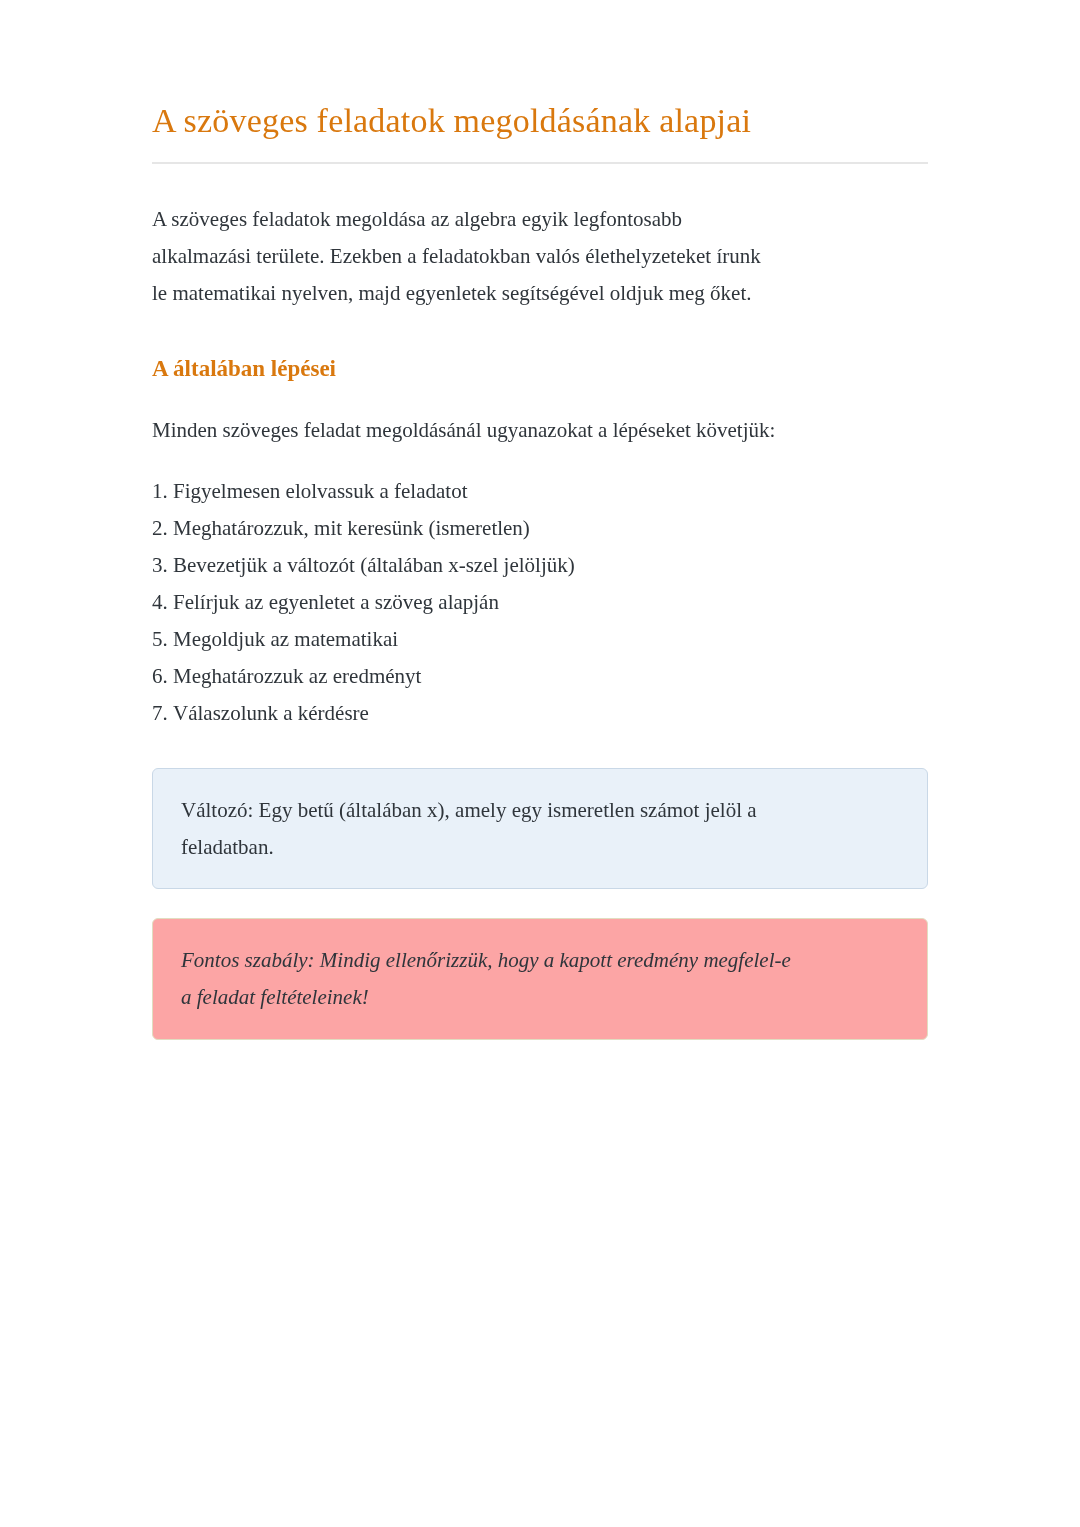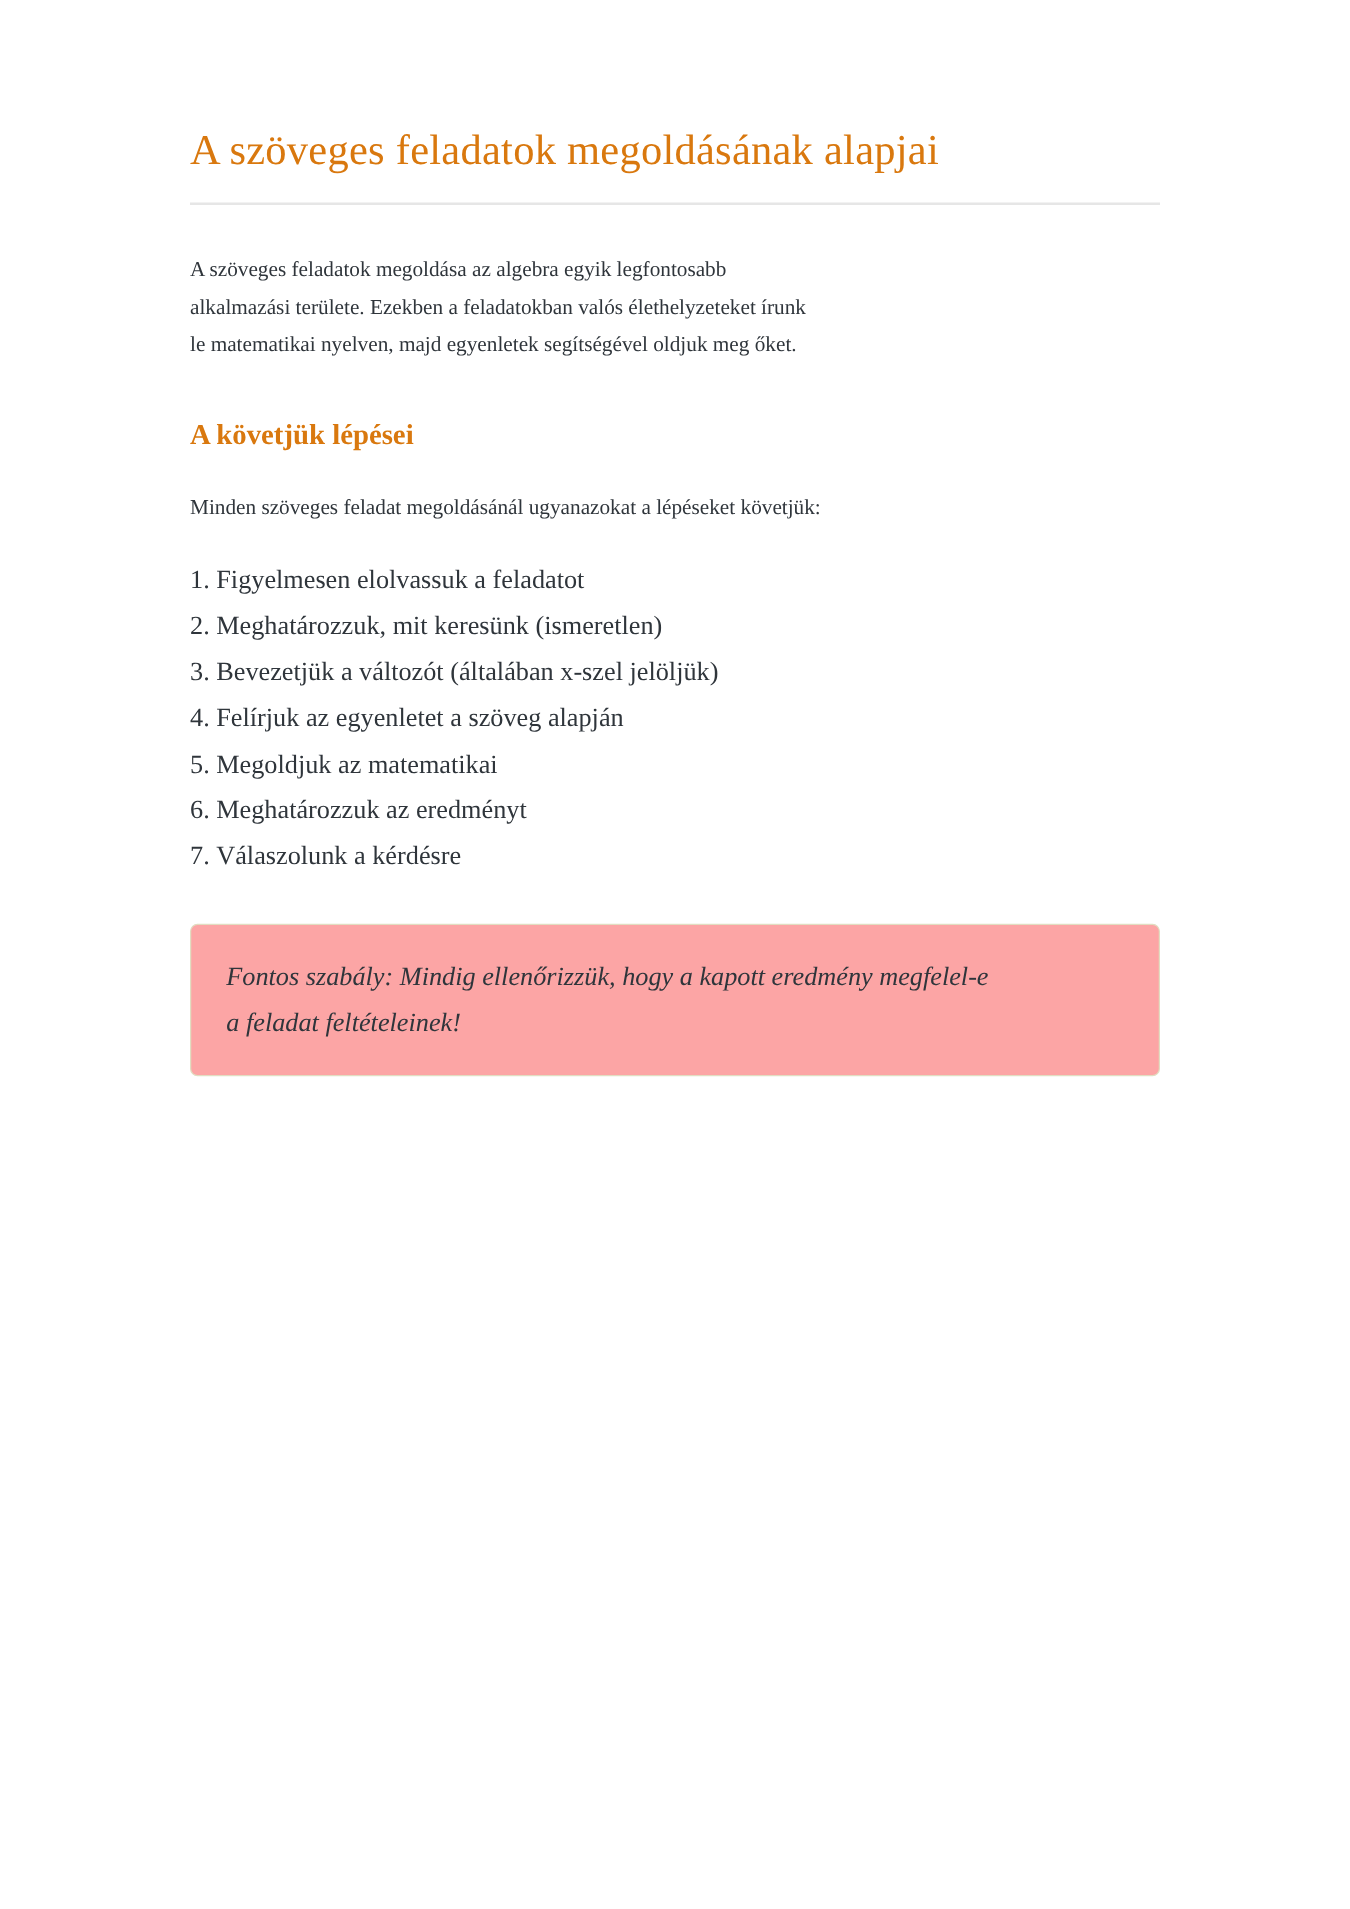--- a/index.html
+++ b/index.html
@@ -24,21 +24,21 @@
     color: #d9780e;
     margin: 0 0 22px 0;
     letter-spacing: 0.2px;
   }
   .title-rule {
     border: none;
     border-top: 2px solid #e6e6e6;
     margin: 0 0 37px 0;
   }
   .body-text {
-    font-size: 17px;
+    font-size: 21px;
     line-height: 1.76;
     white-space: pre-line;
   }
   .intro-paragraph { margin: 0 0 44px 0; }
   .section-heading {
     font-size: 23px;
     font-weight: 700;
     color: #d9780e;
     margin: 0 0 30px 0;
   }
@@ -76,33 +76,37 @@
 <main class="article">
 
   <h1 class="page-title">A szöveges feladatok megoldásának alapjai</h1>
 
   <hr class="title-rule">
 
   <p class="body-text intro-paragraph">A szöveges feladatok megoldása az algebra egyik legfontosabb
 alkalmazási területe. Ezekben a feladatokban valós élethelyzeteket írunk
 le matematikai nyelven, majd egyenletek segítségével oldjuk meg őket.</p>
 
-  <h2 class="section-heading">A követjük lépései</h2>
+  <h2 class="section-heading">A általában lépései</h2>
 
   <p class="body-text lead-paragraph">Minden szöveges feladat megoldásánál ugyanazokat a lépéseket követjük:</p>
 
   <ol class="steps-list">
     <li>Figyelmesen elolvassuk a feladatot</li>
     <li>Meghatározzuk, mit keresünk (ismeretlen)</li>
     <li>Bevezetjük a változót (általában x-szel jelöljük)</li>
     <li>Felírjuk az egyenletet a szöveg alapján</li>
     <li>Megoldjuk az matematikai</li>
     <li>Meghatározzuk az eredményt</li>
     <li>Válaszolunk a kérdésre</li>
   </ol>
 
+  <div class="callout info-box">
+    <p class="callout-text">Változó: Egy betű (általában x), amely egy ismeretlen számot jelöl a
+feladatban.</p>
+  </div>
 
   <div class="callout warning-box">
     <p class="callout-text">Fontos szabály: Mindig ellenőrizzük, hogy a kapott eredmény megfelel-e
 a feladat feltételeinek!</p>
   </div>
 
 </main>
 
 </body></html>

